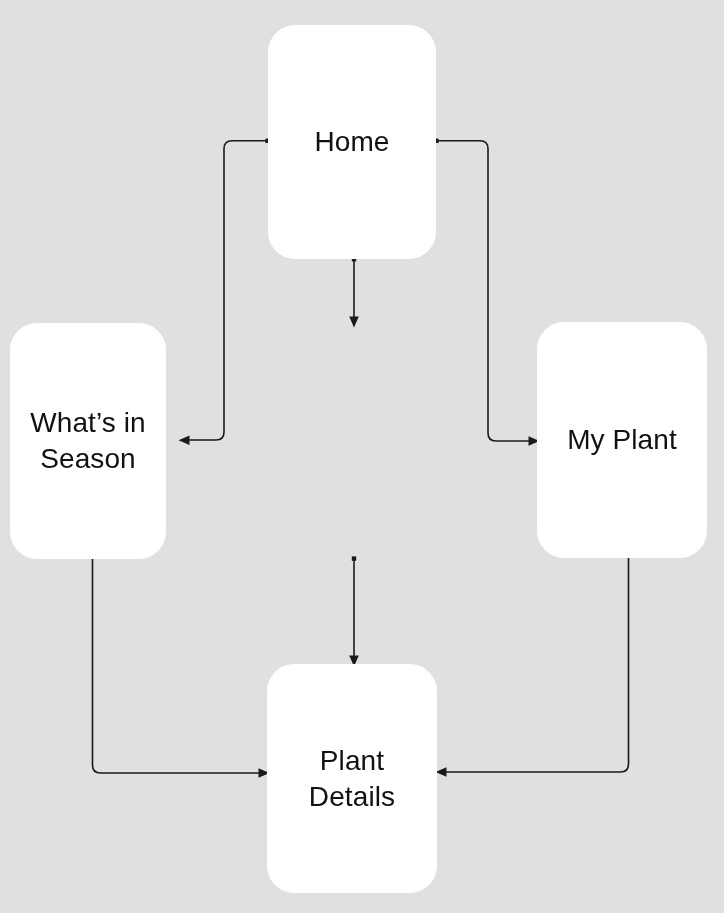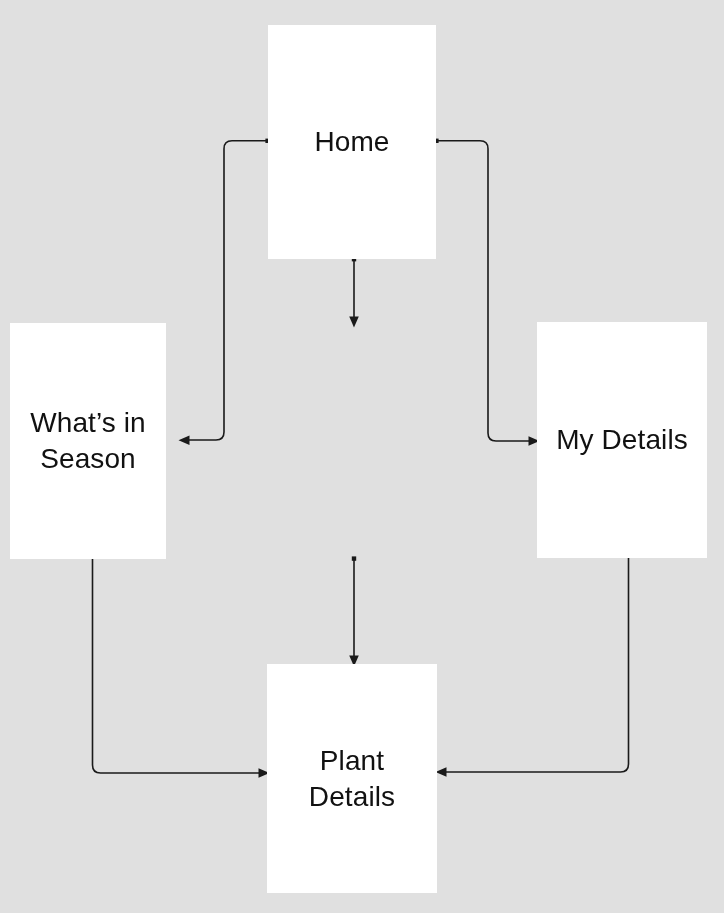--- a/index.html
+++ b/index.html
@@ -33,20 +33,21 @@
     display: flex;
     align-items: center;
     justify-content: center;
     text-align: center;
     color: #111111;
     font-size: 28px;
     line-height: 36px;
     letter-spacing: 0.1px;
     white-space: pre-line;
     box-sizing: border-box;
+    border-radius: 27px;
   }
   
   .node-home        { left: 268px; top: 25px;  width: 168px; height: 234px; }
   .node-season      { left: 10px;  top: 323px; width: 156px; height: 236px; }
   .node-find        { left: 268px; top: 325px; width: 169px; height: 233px; }
   .node-myplants    { left: 537px; top: 322px; width: 170px; height: 236px; }
   .node-details     { left: 267px; top: 664px; width: 170px; height: 229px; }
 
   
   .edge-path {
@@ -103,21 +104,21 @@
     <span>Home</span>
   </div>
 
   <div class="node node-season">
     <span>What’s in
 Season</span>
   </div>
 
 
   <div class="node node-myplants">
-    <span>My Details</span>
+    <span>My Plant</span>
   </div>
 
   <div class="node node-details">
     <span>Plant
 Details</span>
   </div>
 
 </div>
 
 </body></html>

